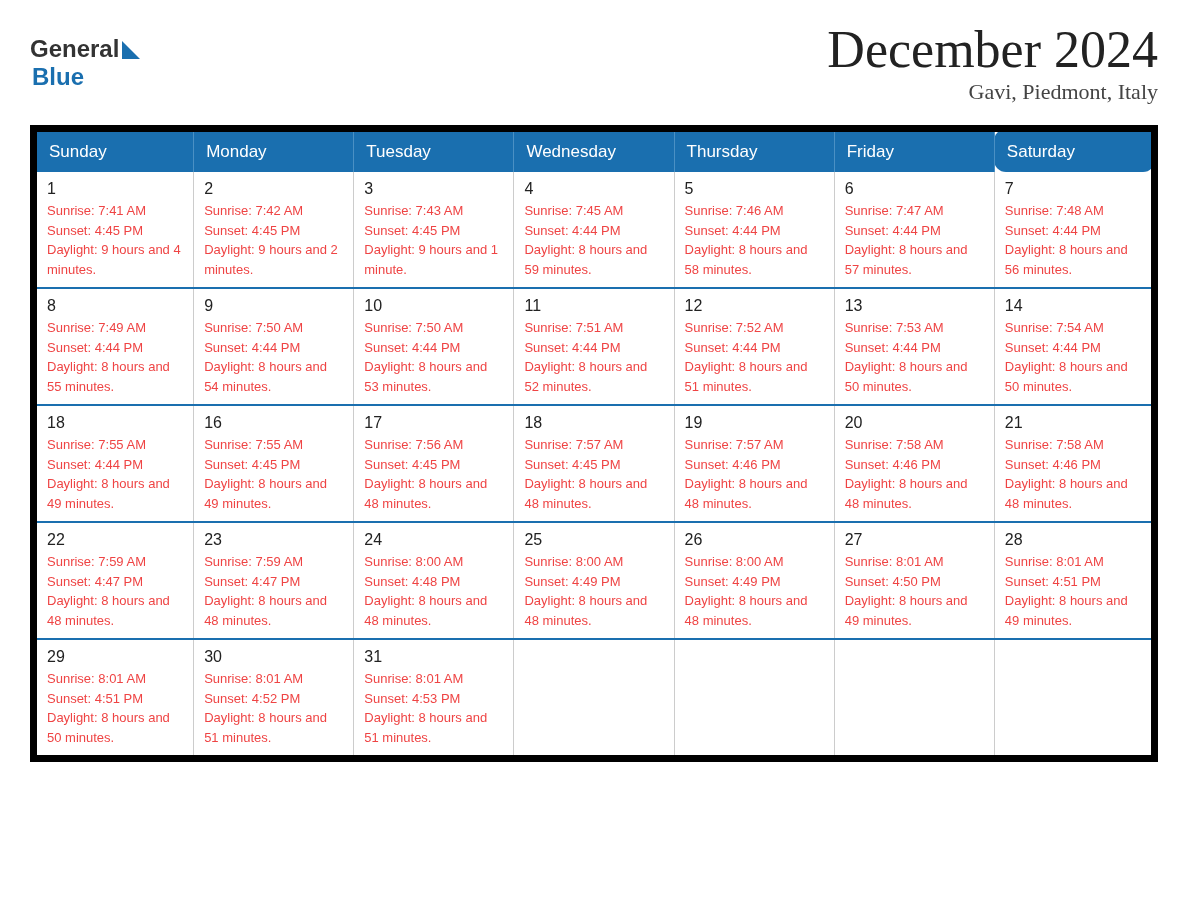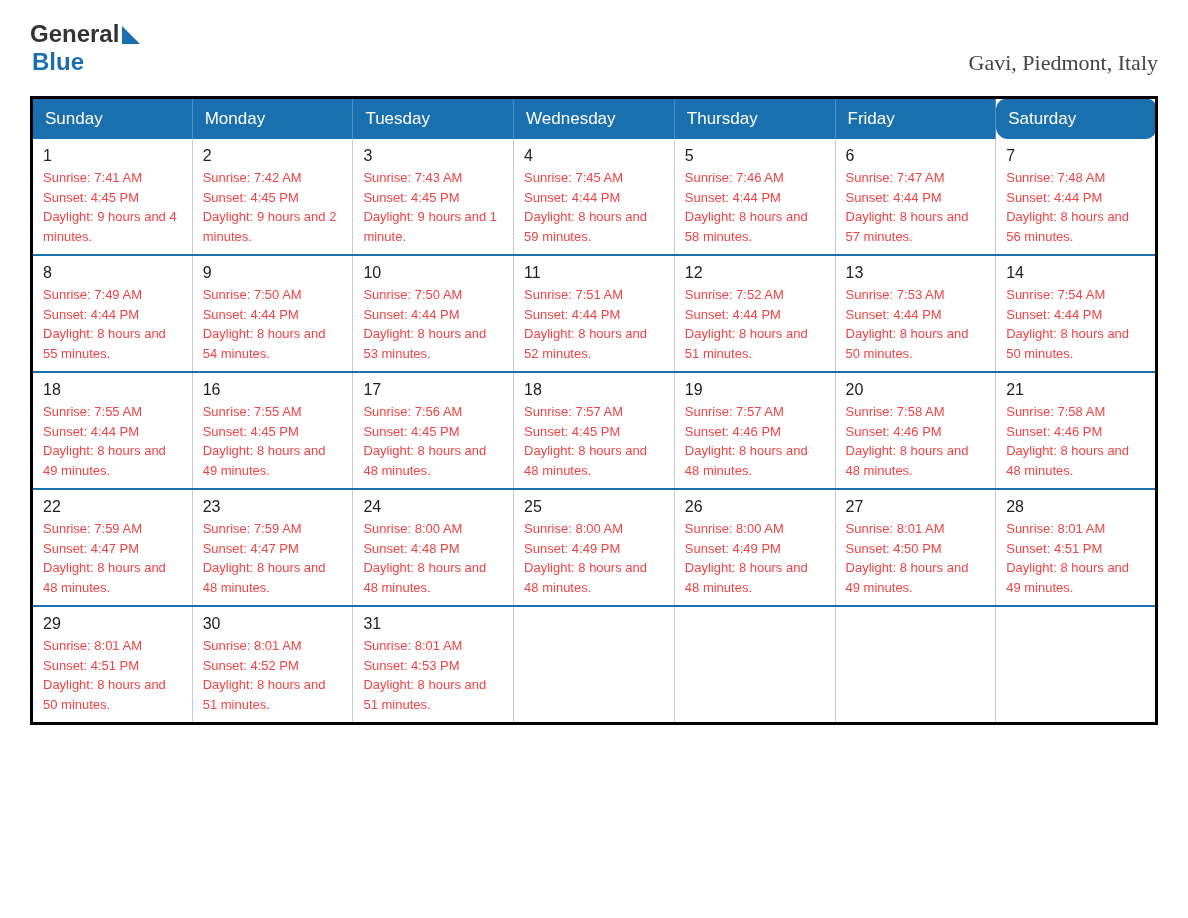--- a/index.html
+++ b/index.html
@@ -6,21 +6,21 @@
     body {
       font-family: Arial, sans-serif;
       background: #fff;
       width: 1188px;
       min-height: 918px;
       padding: 20px 30px;
     }
     .header {
       display: flex;
       justify-content: space-between;
-      align-items: flex-end;
+      align-items: center;
       margin-bottom: 20px;
     }
     .logo-wrapper {
       display: flex;
       flex-direction: column;
       align-items: flex-start;
     }
     .logo-line1 {
       display: flex;
       align-items: center;
@@ -46,21 +46,21 @@
       font-family: Georgia, serif;
     }
     .location {
       font-size: 22px;
       color: #444;
       font-family: Georgia, serif;
     }
     .calendar {
       width: 100%;
       border-collapse: collapse;
-      border: 3px solid #000000;
+      border: 7px solid #000000;
     }
     .calendar th {
       background-color: #1a6faf;
       color: #fff;
       font-size: 17px;
       font-weight: normal;
       padding: 10px 12px;
       text-align: left;
       border-right: 1px solid #4a90c4;
     }
@@ -100,20 +100,21 @@
   <div class="logo-wrapper">
     <div class="logo-line1">
       <span>General</span>
       <svg width="18" height="18" viewBox="0 0 18 18" style="margin-left:3px; margin-top:2px;">
         <polygon points="0,0 18,18 0,18" fill="#1a6faf"></polygon>
       </svg>
     </div>
     <div class="logo-line2">Blue</div>
   </div>
   <div class="title-block">
+    <div class="month-title">December 2024</div>
     <div class="location">Gavi, Piedmont, Italy</div>
   </div>
 </div>
 
 <table class="calendar">
   <thead>
     <tr>
     <th>Sunday</th>
         <th>Monday</th>
         <th>Tuesday</th>

